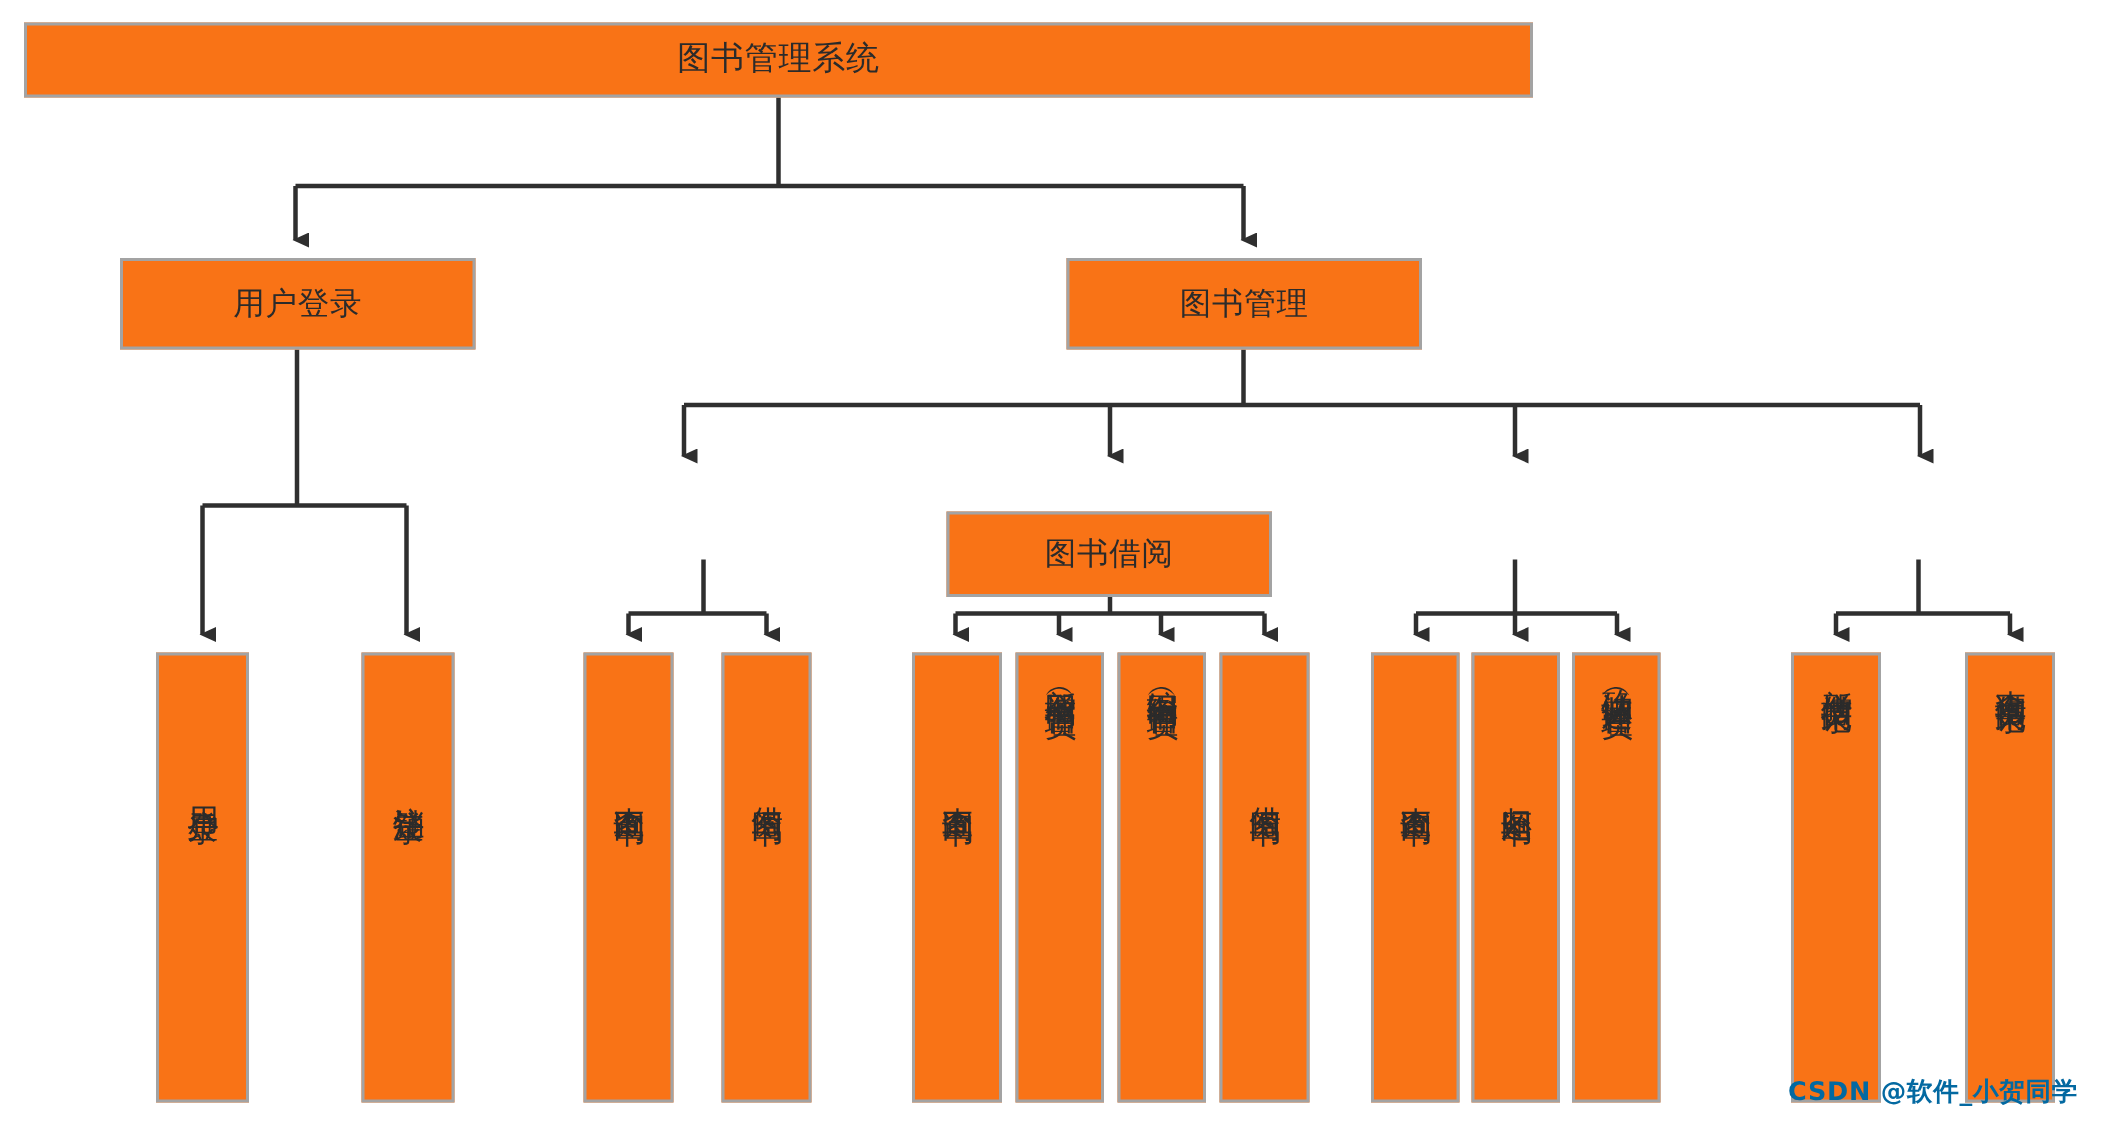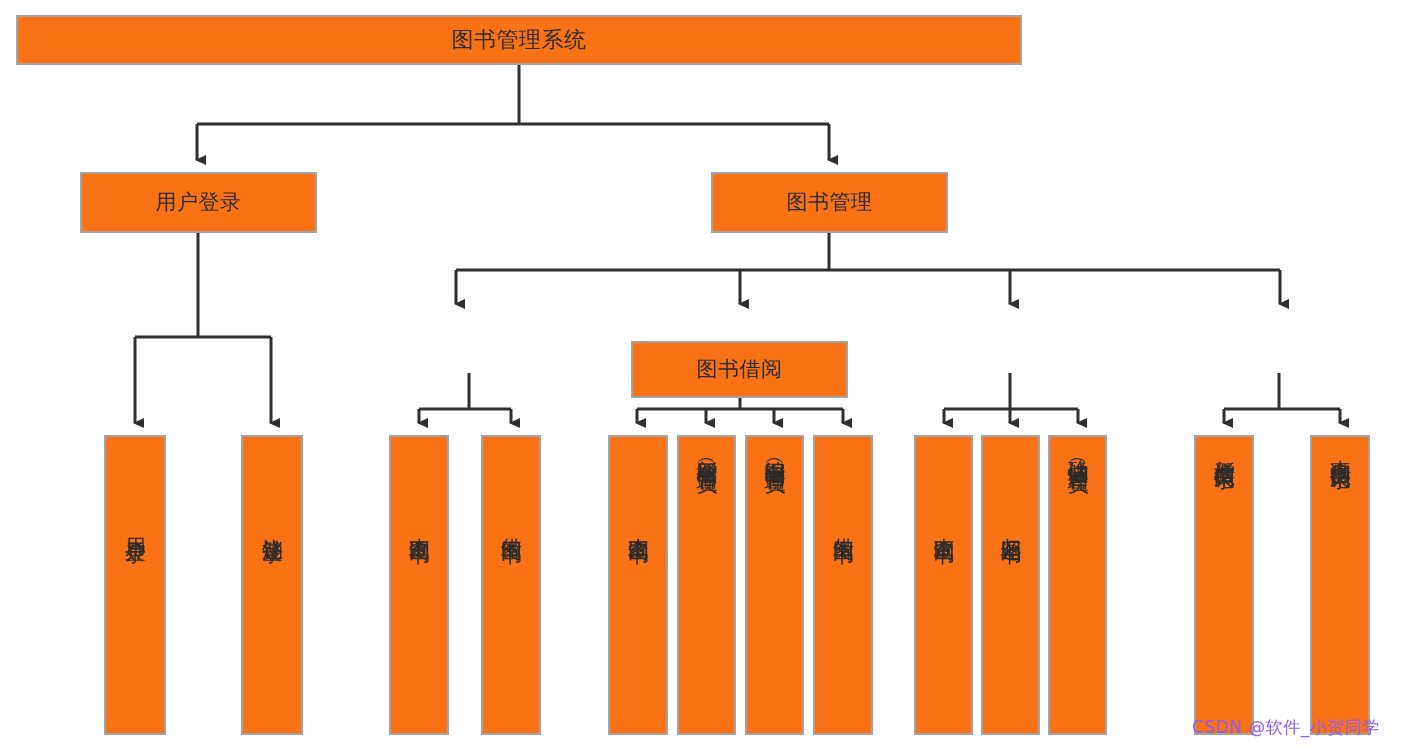--- a/index.html
+++ b/index.html
@@ -64,23 +64,24 @@
     letter-spacing: 2px;
     line-height: 1.0;
     white-space: nowrap;
   }
   .node.v.mid .label {
     padding-top: 78px;
   }
   .watermark {
     position: absolute;
     font-size: 17px;
-    color: #8b5cf6;
+    color: #0369a1;
     white-space: nowrap;
     letter-spacing: 0.5px;
+    font-weight: bold;
   }
 </style>
 </head>
 <body>
 
 <div id="canvas">
 
   <svg class="wires" viewBox="0 0 1405 747">
     <defs>
       <marker id="arrow" markerWidth="12" markerHeight="12" refX="5" refY="9" orient="auto" markerUnits="userSpaceOnUse">

